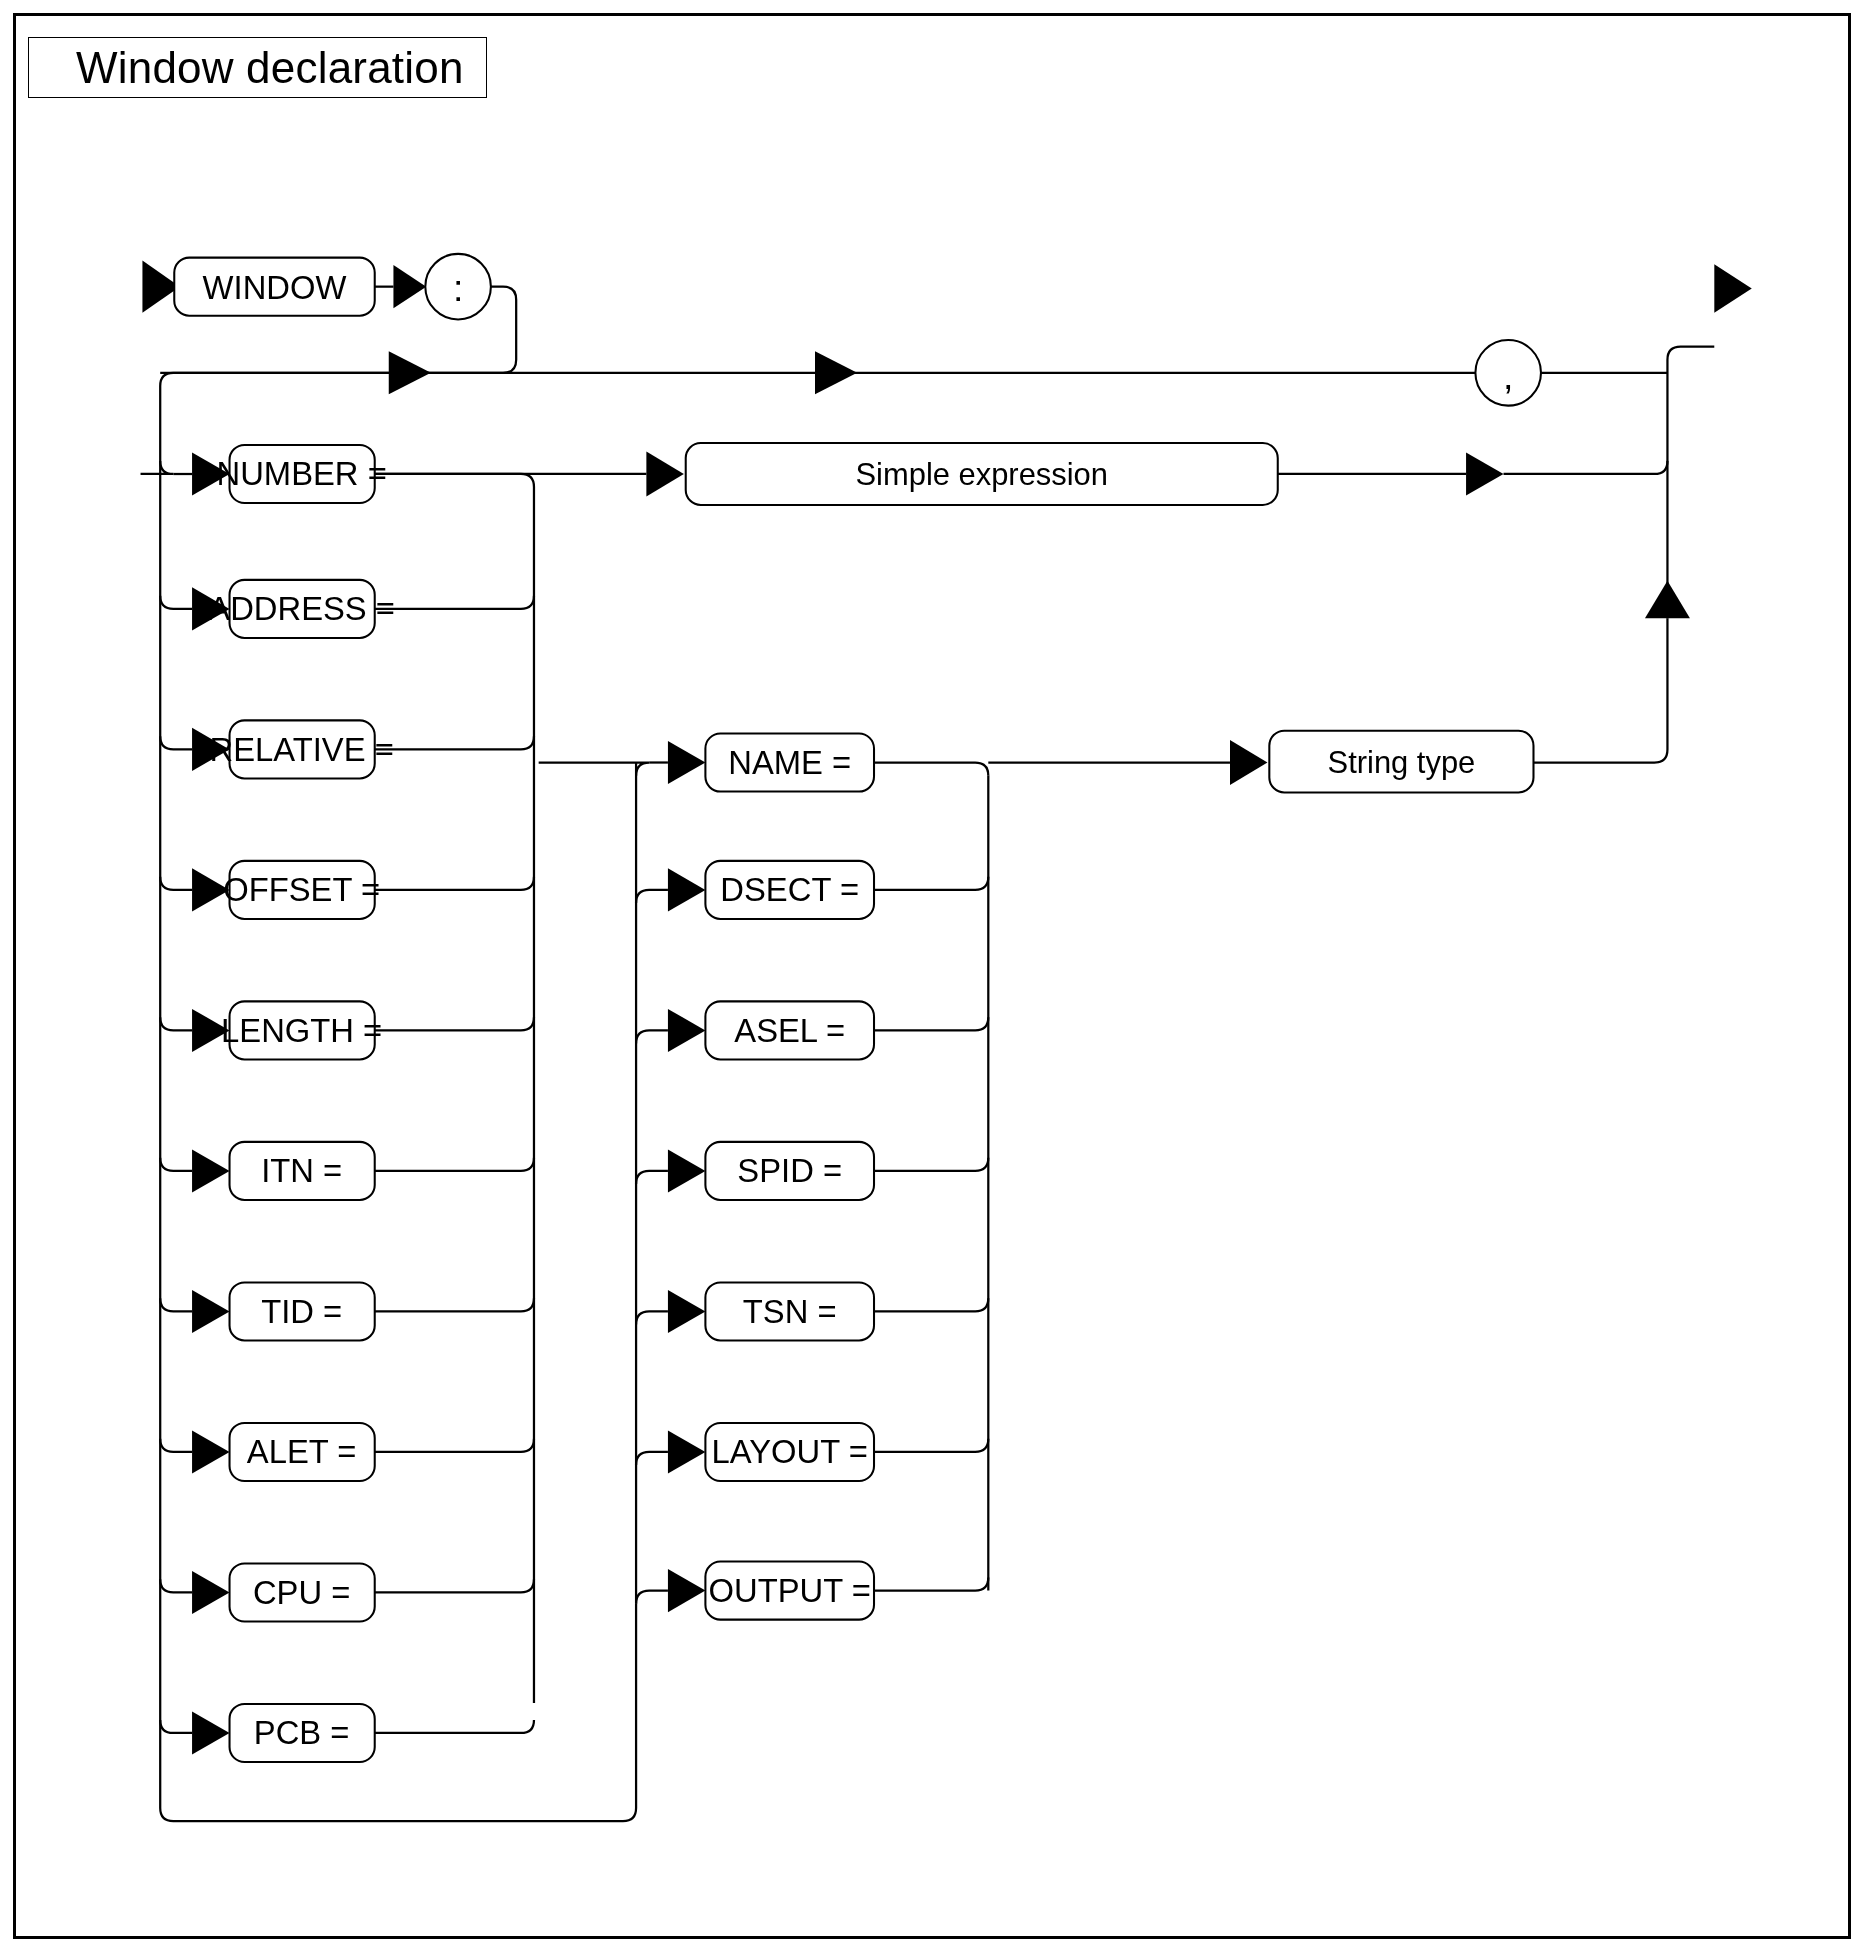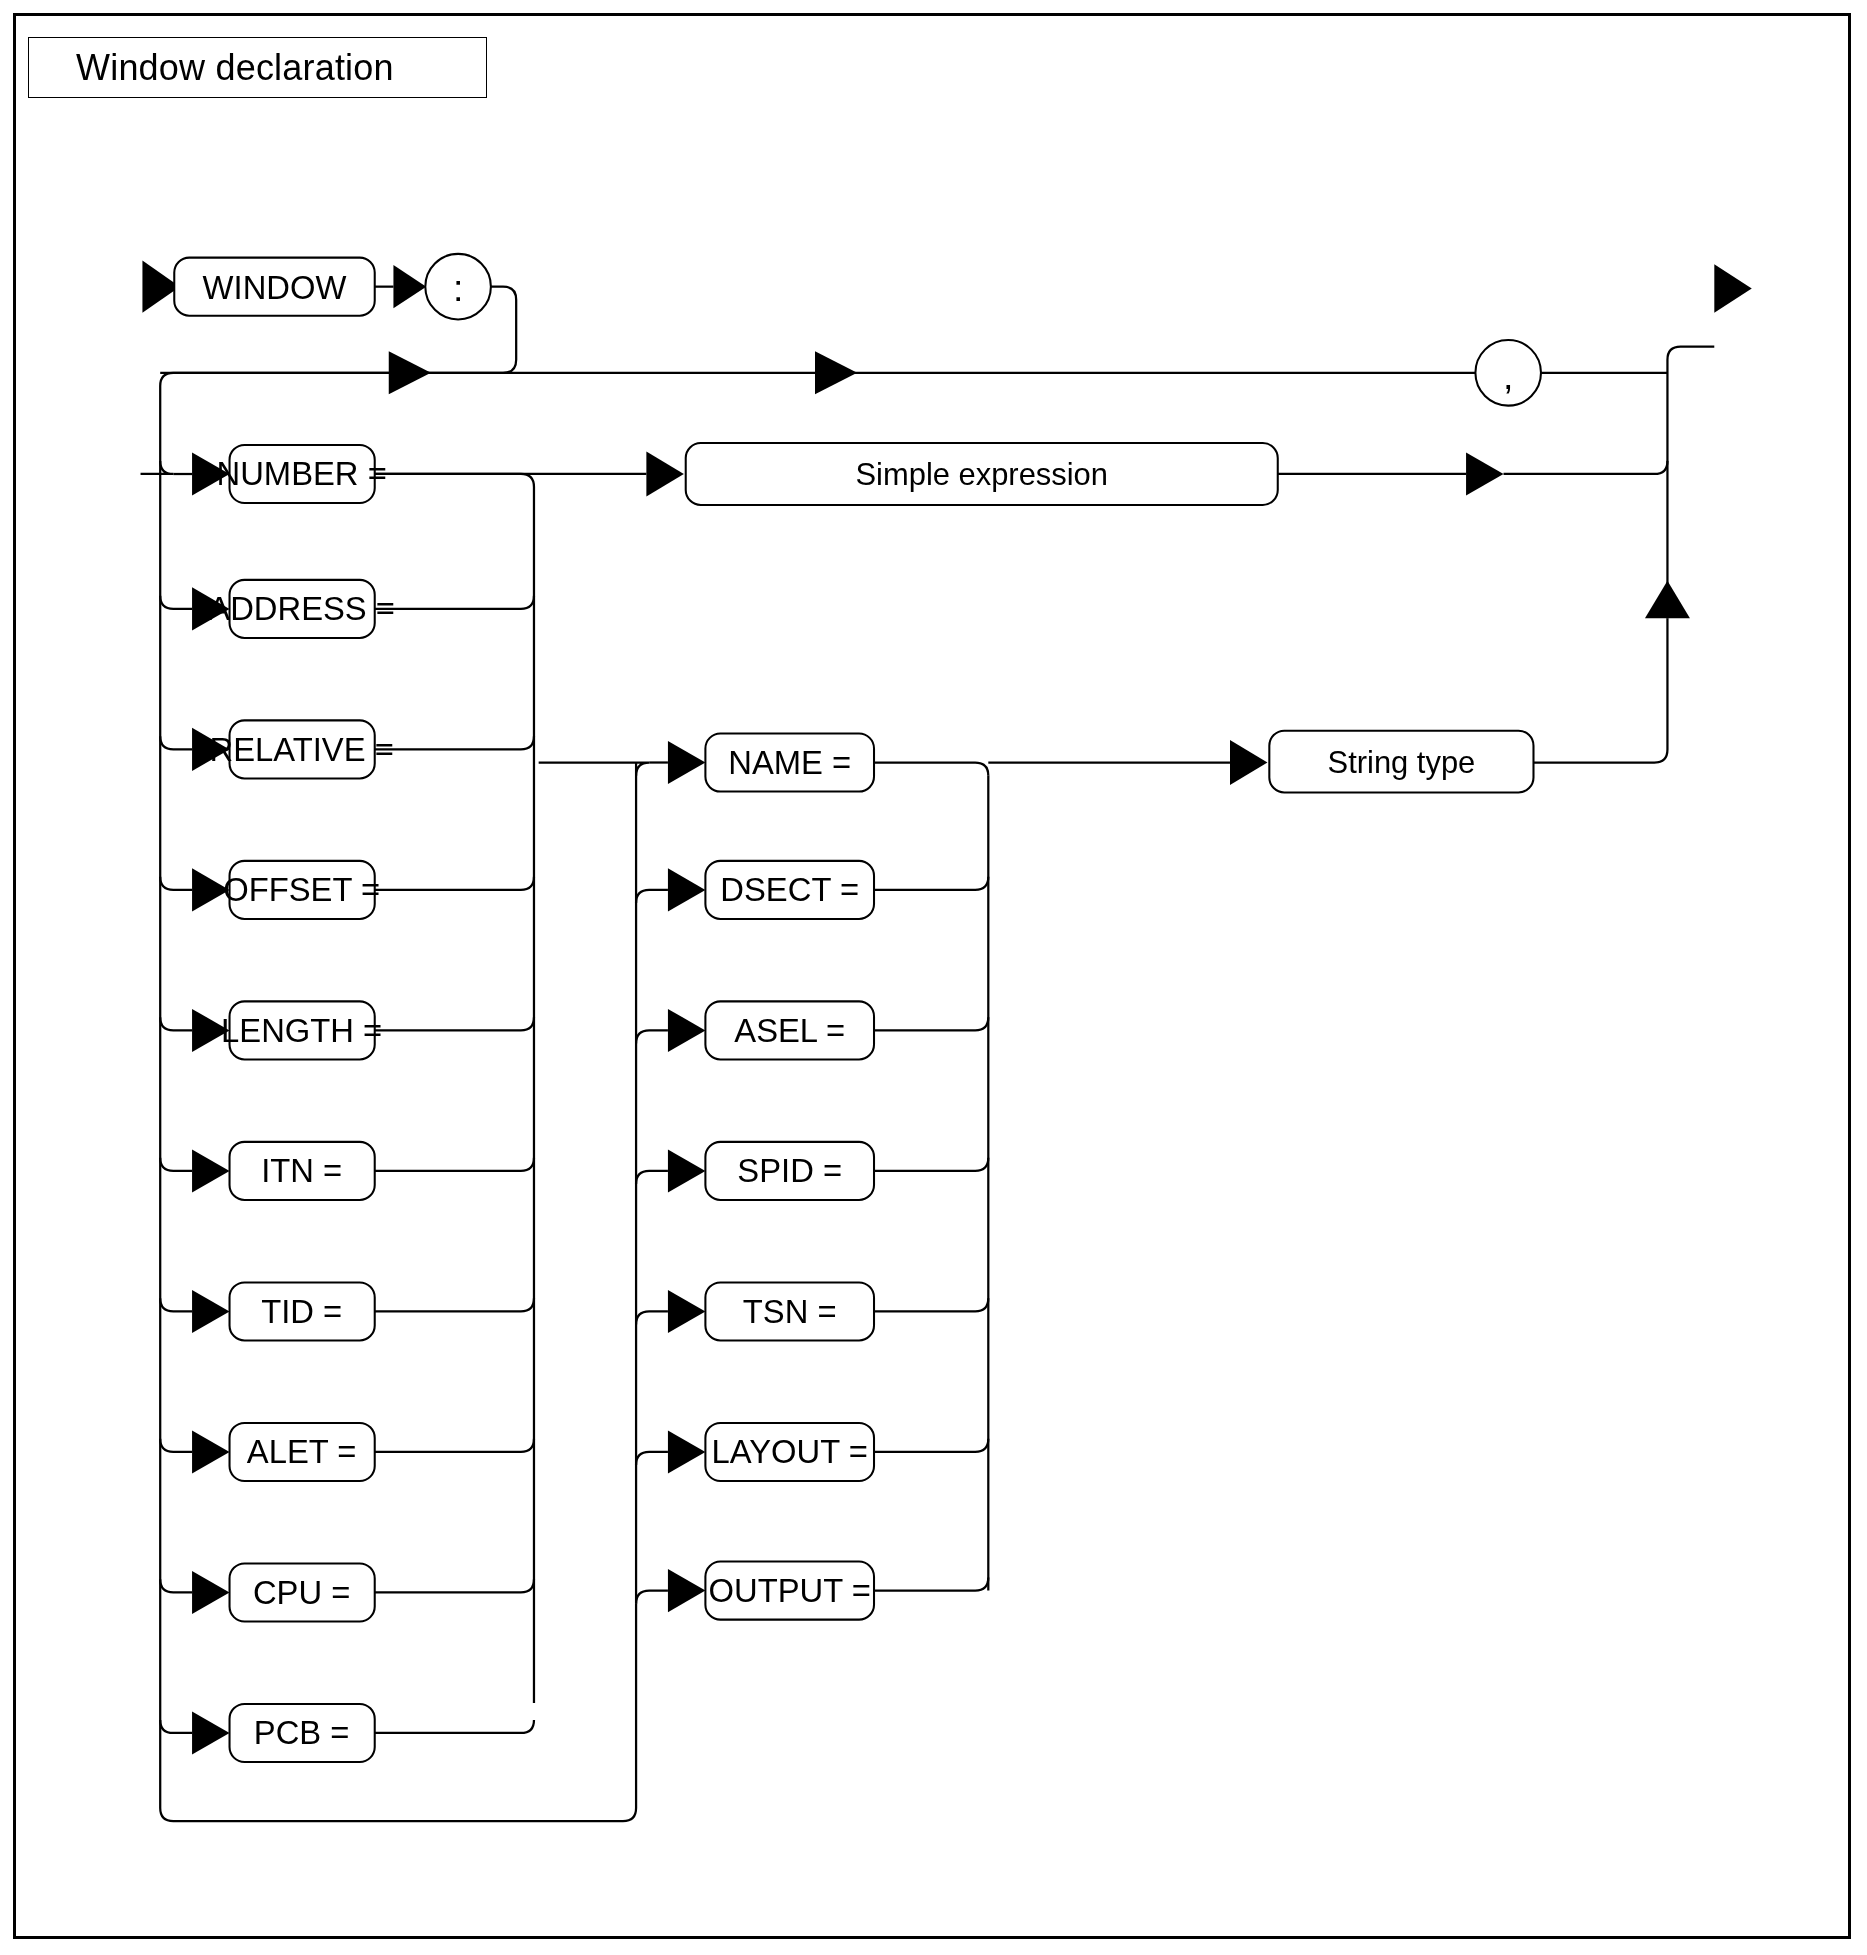--- a/index.html
+++ b/index.html
@@ -1,21 +1,21 @@
 <!DOCTYPE html>
 <html style="font-size:15px"><head>
 <meta charset="utf-8">
 <style>
   html,body{margin:0;padding:0;background:#ffffff;}
   body{font-family:"Liberation Sans", sans-serif;}
   #page{position:relative;width:1867px;height:1955px;background:#ffffff;overflow:hidden;}
   #frame{position:absolute;left:13px;top:13px;width:1838px;height:1926px;border:3.7px solid #000;box-sizing:border-box;}
   #title-box{position:absolute;left:28px;top:37px;width:459px;height:61px;border:1.9px solid #000;box-sizing:border-box;
              display:flex;align-items:center;background:#fff;}
-  #title-text{font-size:36px;color:#000;padding-left:47px;letter-spacing:0.2px;}
+  #title-text{font-size:44px;color:#000;padding-left:47px;letter-spacing:0.2px;}
   svg#rr{position:absolute;left:0;top:0;width:1867px;height:1955px;}
   svg#rr text{font-family:"Liberation Sans", sans-serif;fill:#000;}
   .term-label{font-size:35px;}
   .nonterm-label{font-size:33px;}
   .punct-label{font-size:40px;}
   .rrbox{fill:#ffffff;stroke:#000000;stroke-width:2.2;}
   .rrline{fill:none;stroke:#000000;stroke-width:2.4;stroke-linecap:butt;}
   .rrarrow{fill:#000000;stroke:none;}
   .rrcircle{fill:#ffffff;stroke:#000000;stroke-width:2.2;}
 </style>

